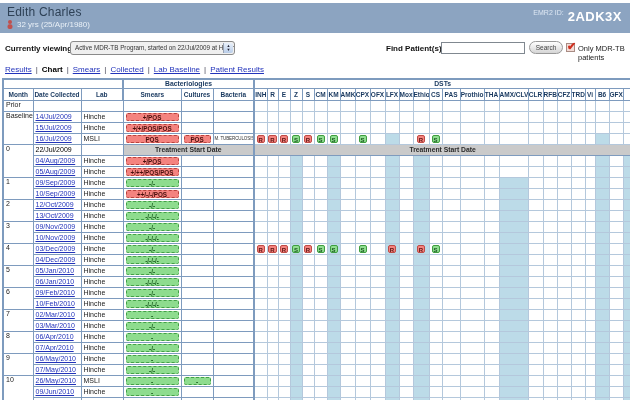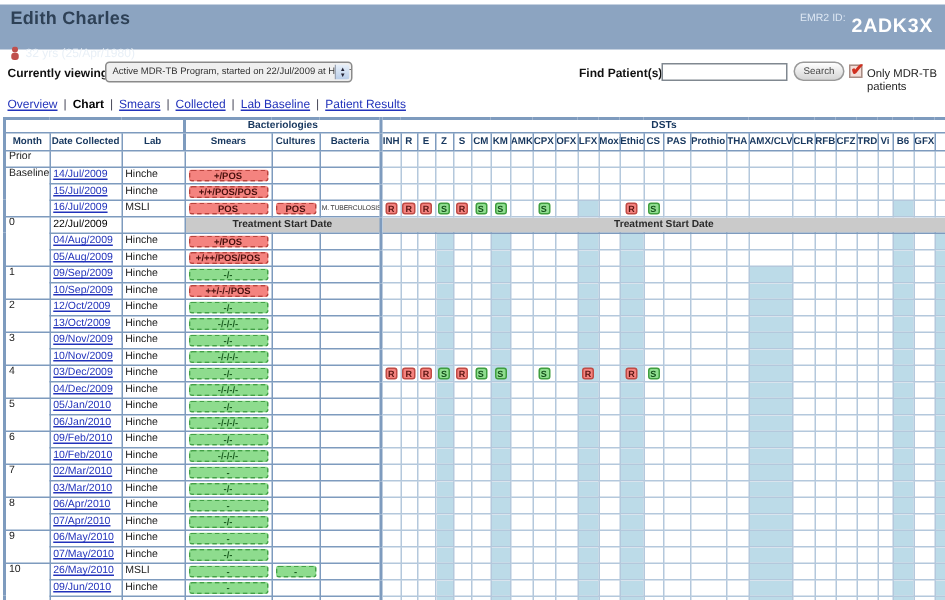--- a/index.html
+++ b/index.html
@@ -1,22 +1,22 @@
 <!DOCTYPE html>
 <html><head>
 <meta charset="utf-8">
 <style>
   * { margin:0; padding:0; box-sizing:border-box; }
   body { font-family:"Liberation Sans", sans-serif; background:#fff; }
   .screen { position:relative; width:630px; height:400px; overflow:hidden; background:#fff; }
 
   
   .topbar { position:absolute; top:3px; left:0; width:630px; height:30px; background:#8ca4c1; }
-  .pname { position:absolute; left:7px; top:2px; font-size:12px; font-weight:bold; color:#2e4156; letter-spacing:.2px; }
-  .pdemo { position:absolute; left:7px; top:17px; font-size:8px; color:#e9f0f7; display:flex; align-items:flex-start; gap:4px;margin-top:11px; }
+  .pname { position:absolute; left:7px; top:2px; font-size:12px; font-weight:normal; color:#2e4156; letter-spacing:.2px; }
+  .pdemo { position:absolute; left:7px; top:17px; font-size:8px; color:#e9f0f7; display:flex; align-items:flex-start; gap:4px; }
   .emr { position:absolute; right:8px; top:6px; display:flex; align-items:flex-start; gap:4px; }
   .emr-label { font-size:7px; color:#dde7f3; }
   .emr-id { font-size:13px; font-weight:bold; color:#ffffff; letter-spacing:.5px; }
 
   
   .lbl { font-size:8px; font-weight:bold; color:#111; position:absolute; }
   .selectbox { position:absolute; left:70px; top:41px; width:165px; height:14px; border:1px solid #8a8a8a; border-radius:3px; background:#efefef; font-size:6.3px; color:#333; line-height:12px; padding:0 14px 0 4px; overflow:hidden; white-space:nowrap; }
   .stepper { position:absolute; right:1px; top:1px; bottom:1px; width:10px; border-left:1px solid #9aa4b4; background:linear-gradient(#e8f0fa,#b9cde8); border-radius:0 2px 2px 0; display:flex; flex-direction:column; align-items:center; justify-content:center; }
   .stepper span { font-size:4px; line-height:4.5px; color:#223; }
   .finput { position:absolute; left:441px; top:42px; width:84px; height:12px; border:1px solid #808890; background:#fff; }
@@ -85,21 +85,21 @@
 
   <div class="lbl" style="left:386px; top:44px;">Find Patient(s)</div>
   <input class="finput" type="text" style="">
   <div class="sbtn">Search</div>
   <div class="cbox">
       <span class="chk">✔</span>
     </div>
   <div class="cbox-label">Only MDR-TB patients</div>
 
   <div class="nav" id="nav">
-      <a>Overview</a>
+      <a>Results</a>
       <span class="sep">|</span>
       <a class="active">Chart</a>
       <span class="sep">|</span>
       <a>Smears</a>
       <span class="sep">|</span>
       <a>Collected</a>
       <span class="sep">|</span>
       <a>Lab Baseline</a>
       <span class="sep">|</span>
       <a>Patient Results</a>

